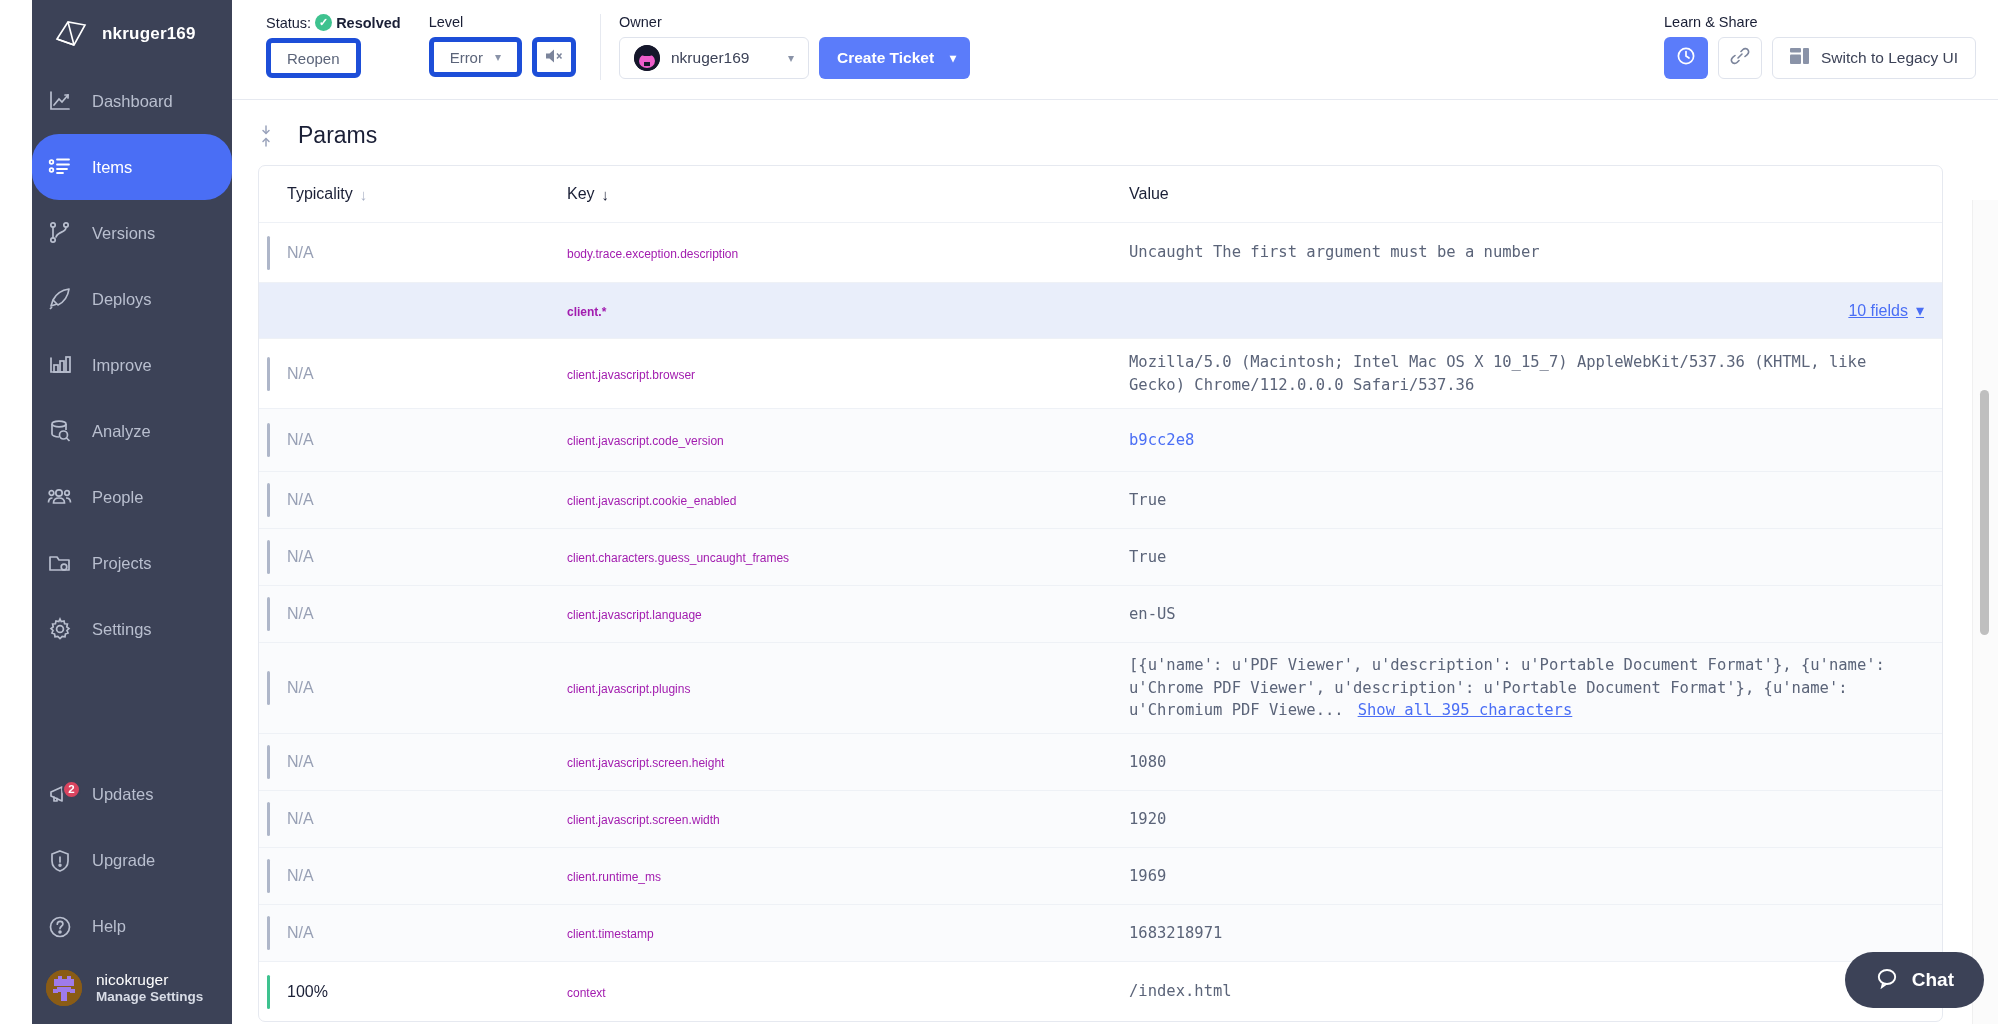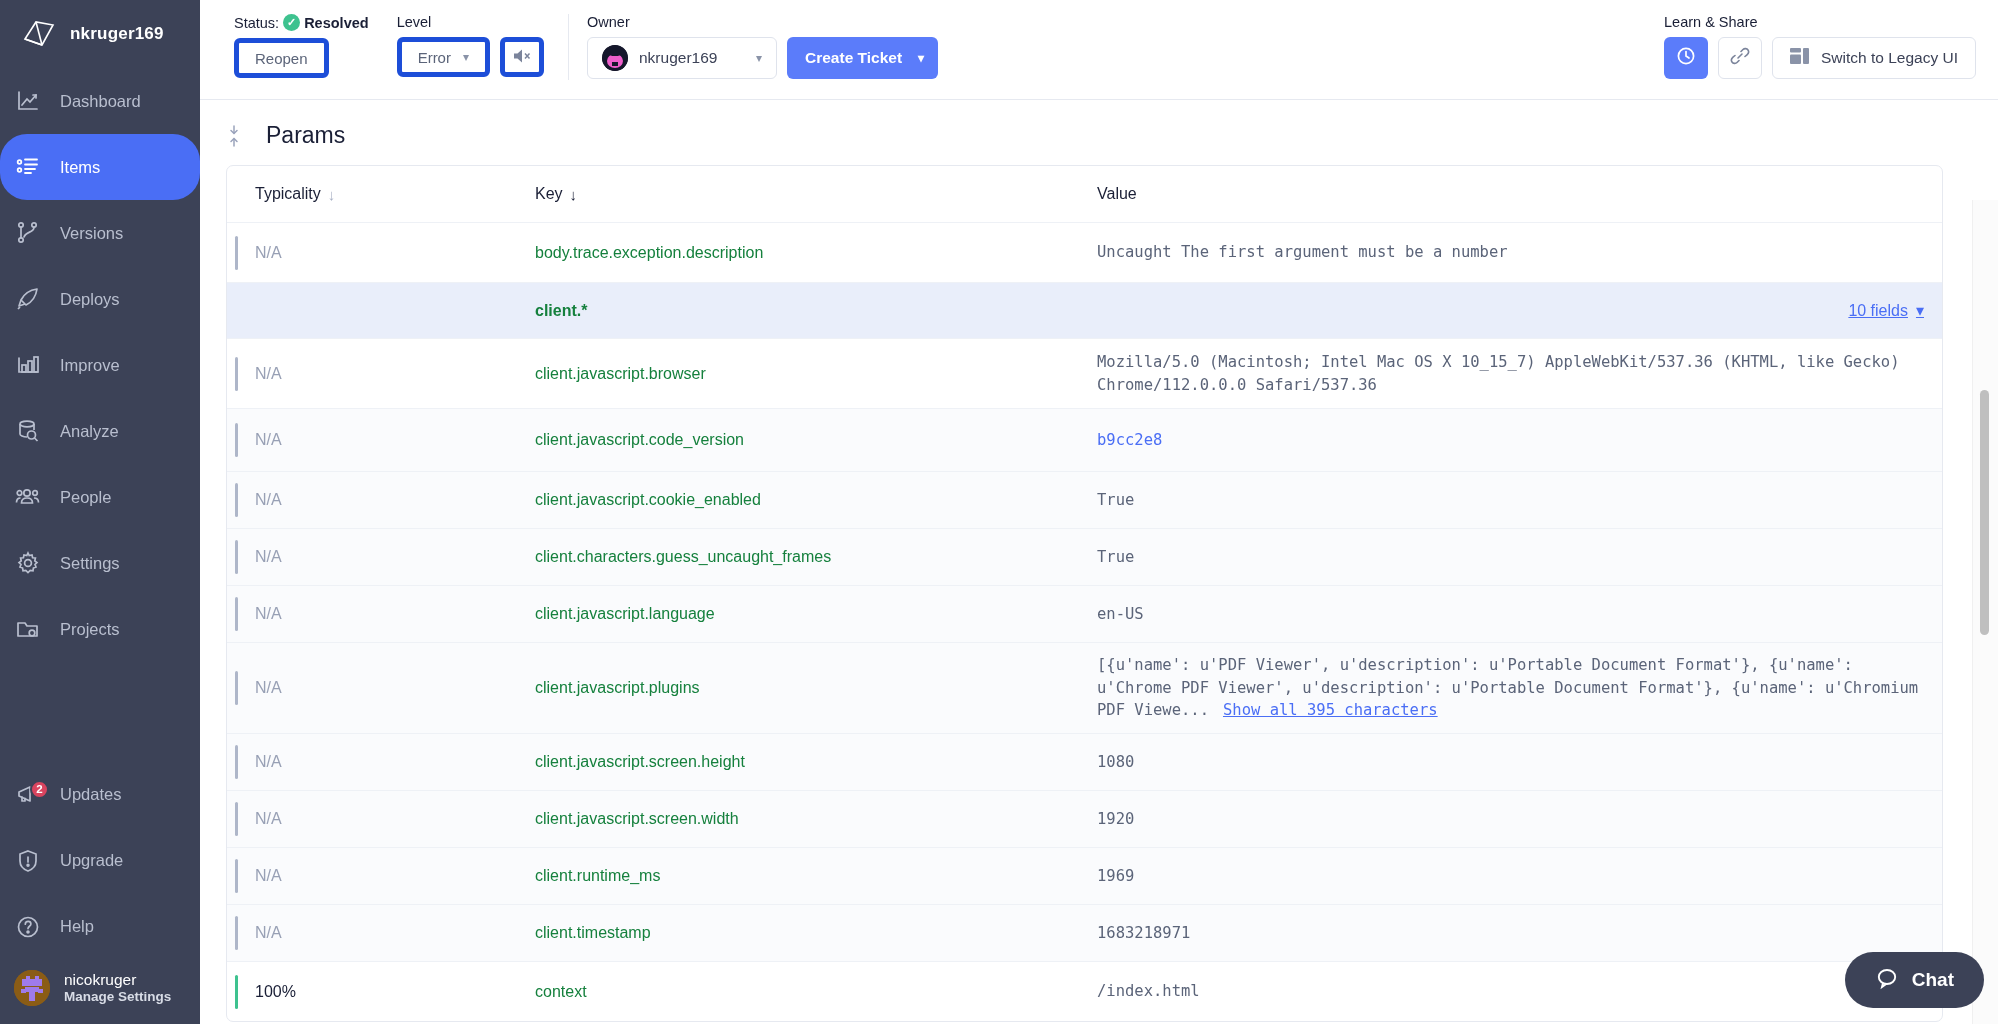--- a/index.html
+++ b/index.html
@@ -2,21 +2,21 @@
 <html><head>
 <meta charset="utf-8">
 <style>
   * { box-sizing: border-box; margin: 0; padding: 0; }
   html, body {
     width: 1998px; height: 1024px;
     font-family: "Liberation Sans", sans-serif;
     background: #ffffff;
     overflow: hidden;
   }
-  .app { display: flex; width: 1998px; height: 974px; }
+  .app { display: flex; width: 1998px; height: 974px; padding-left: 32px; }
 
   
   .sidebar {
     width: 200px; height: 1024px;
     background: #3c4257;
     color: #c6cbd8;
     display: flex; flex-direction: column;
     flex-shrink: 0;
     position: relative;
   }
@@ -127,21 +127,21 @@
   .cell-key { width: 570px; padding-left: 8px; flex-shrink: 0; }
   .cell-val { flex: 1 1 auto; min-width: 0; padding-right: 18px;}
   .arrow-dn { color:#1a1f36; font-size: 15px; }
   .arrow-dn.muted { color:#aab2c6; }
 
   .trow .bar { position:absolute; left: 8px; top: 50%; transform: translateY(-50%);
     width: 3px; height: 34px; background: #aeb6c9; border-radius: 2px;}
   .trow .bar.green { background: #3ec28f; }
   .typ-text { color:#98a0b5; font-size: 16px; }
   .typ-text.dark { color:#1a1f36; }
-  .key-text { color: #15803d; font-size: 16px; }
+  .key-text { color: #a21caf; font-size: 12px; }
   .key-text.group { font-weight: bold; }
   .val-text {
     color: #5b6479; font-size: 15.5px;
     font-family: "DejaVu Sans Mono", monospace;
     line-height: 1.48; word-break: break-word;
   }
   .val-text.link { color: #4a6ef5; }
   .row-alt { background: #fafbfd; }
   .row-group { background: #e9eefa; height: 56px;}
   .fields-link {
@@ -256,35 +256,35 @@
             <circle cx="20" cy="9" r="2.3"></circle>
               <path d="M19 14 C21.5 14 23.5 15.5 23.5 18.5"></path>
             <circle cx="4.5" cy="9" r="2.3"></circle>
               <path d="M5.5 14 C3 14 1.5 15.5 1.5 18.5"></path>
           </svg>
           </span>
         <span>People</span>
       </div>
       <div class="nav-item">
         <span class="ico">
+          <svg width="26" height="26" viewBox="0 0 26 26" fill="none" stroke="currentColor" stroke-width="1.7" stroke-linejoin="round">
+            <path d="M3 7 H10 L12 10 H22 V20 H3 Z"></path>
+              <circle cx="17" cy="17" r="2.8"></circle>
+          </svg>
+          </span>
+        <span>Projects</span>
+      </div>
+      <div class="nav-item">
+        <span class="ico">
           <svg width="26" height="26" viewBox="0 0 26 26" fill="none" stroke="currentColor" stroke-width="1.7">
             <circle cx="13" cy="13" r="3.4"></circle>
             <path d="M13 3 L14.2 5.6 L17 5 L17.6 7.8 L20.4 8 L19.8 10.8 L22 12.5 L20 14.5 L21 17 L18.4 18 L18 20.8 L15.2 20.4 L13 22.5 L10.8 20.4 L8 20.8 L7.6 18 L5 17 L6 14.5 L4 12.5 L6.2 10.8 L5.6 8 L8.4 7.8 L9 5 L11.8 5.6 Z"></path>
           </svg>
           </span>
         <span>Settings</span>
-      </div>
-      <div class="nav-item">
-        <span class="ico">
-          <svg width="26" height="26" viewBox="0 0 26 26" fill="none" stroke="currentColor" stroke-width="1.7" stroke-linejoin="round">
-            <path d="M3 7 H10 L12 10 H22 V20 H3 Z"></path>
-              <circle cx="17" cy="17" r="2.8"></circle>
-          </svg>
-          </span>
-        <span>Projects</span>
       </div>
     </div>
 
     <div class="nav-spacer"></div>
 
     <div class="nav-bottom">
       <div class="nav-item">
         <span class="ico">
           <svg width="26" height="26" viewBox="0 0 26 26" fill="none" stroke="currentColor" stroke-width="1.7" stroke-linejoin="round">
             <path d="M4 10 L15 5 V19 L4 14 Z"></path>

